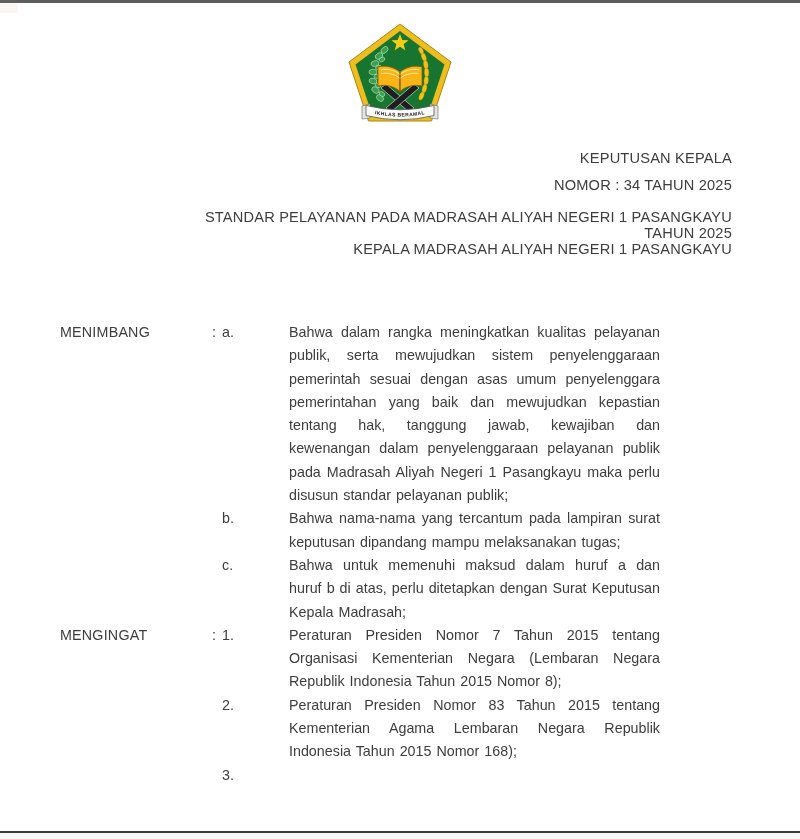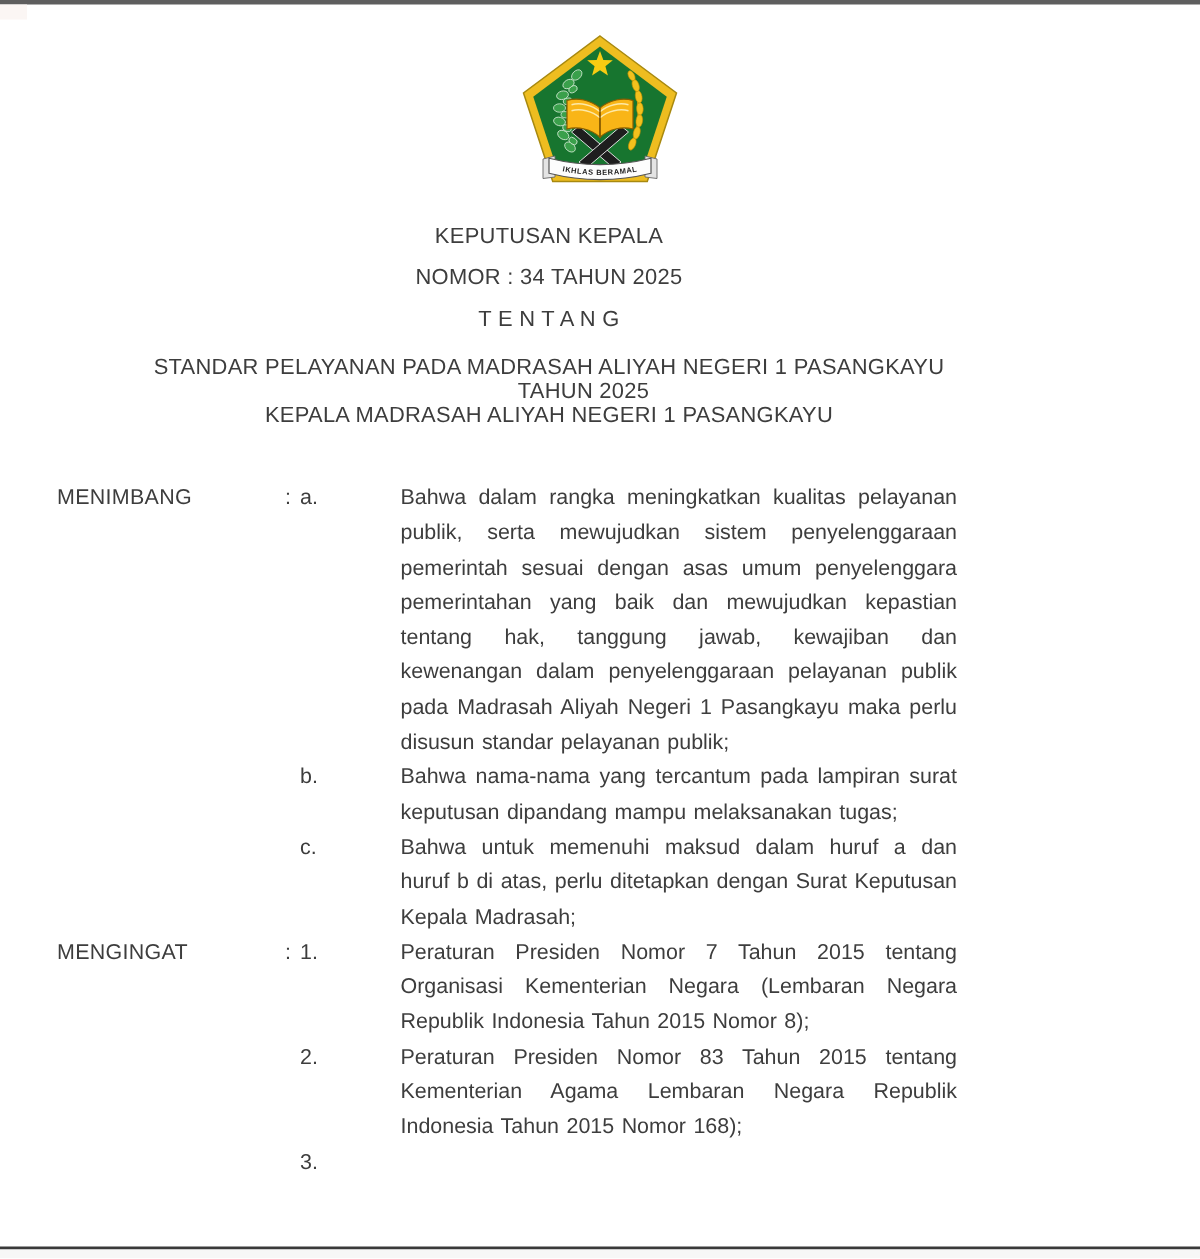--- a/index.html
+++ b/index.html
@@ -31,41 +31,41 @@
     position: absolute;
     top: 22px; left: 340px;
     width: 120px; height: 108px;
   }
   .logo-wrap svg { width: 100%; height: 100%; display: block; }
 
   .doc-header {
     position: absolute;
     top: 150px; left: 0;
     width: 732px;
-    text-align: center;
+    text-align: right;
     color: #3d3d3d;
   }
   .doc-header div {
     font-size: 14.6px;
     line-height: 16px;
     letter-spacing: 0.2px;
     white-space: nowrap;
   }
   .h-line2 { margin-top: 9px; }
   .h-line3 { margin-top: 11px; }
   .h-tentang { margin-top: 12px; }
   .h-subject1 { margin-top: 16px; }
   .h-subject2 { margin-top: 0; padding-left: 46px; }
   .h-issuer { }
 
   .doc-body {
     position: absolute;
     top: 321px; left: 0;
     width: 800px;
-    padding-left: 38px;
+    padding-left: 60px;
   }
   .section {
     display: grid;
     grid-template-columns: 152px 10px 27px 411px;
     grid-auto-rows: min-content;
     font-size: 14.3px;
     line-height: 23.3px;
   }
   .sec-label { grid-column: 1; grid-row: 1; letter-spacing: 0.2px; }
   .sec-colon { grid-column: 2; grid-row: 1; }
@@ -158,21 +158,20 @@
         <text font-size="5" font-family="Liberation Sans, sans-serif" font-weight="bold" fill="#222222" letter-spacing="0.4">
           <textPath href="#ribbonArc" startOffset="50%" text-anchor="middle">IKHLAS BERAMAL</textPath>
         </text>
       </g>
     </svg>
   </div>
 
   <div class="doc-header">
     <div class="h-line1">KEPUTUSAN KEPALA</div>
     <div class="h-line3">NOMOR : 34 TAHUN 2025</div>
-    <div class="h-tentang">T E N T A N G</div>
     <div class="h-subject1">STANDAR PELAYANAN PADA MADRASAH ALIYAH NEGERI 1 PASANGKAYU</div>
     <div class="h-subject2">TAHUN 2025</div>
     <div class="h-issuer">KEPALA MADRASAH ALIYAH NEGERI 1 PASANGKAYU</div>
   </div>
 
   <div class="doc-body">
 
     <div class="section">
       <div class="sec-label">MENIMBANG</div>
       <div class="sec-colon">:</div>

